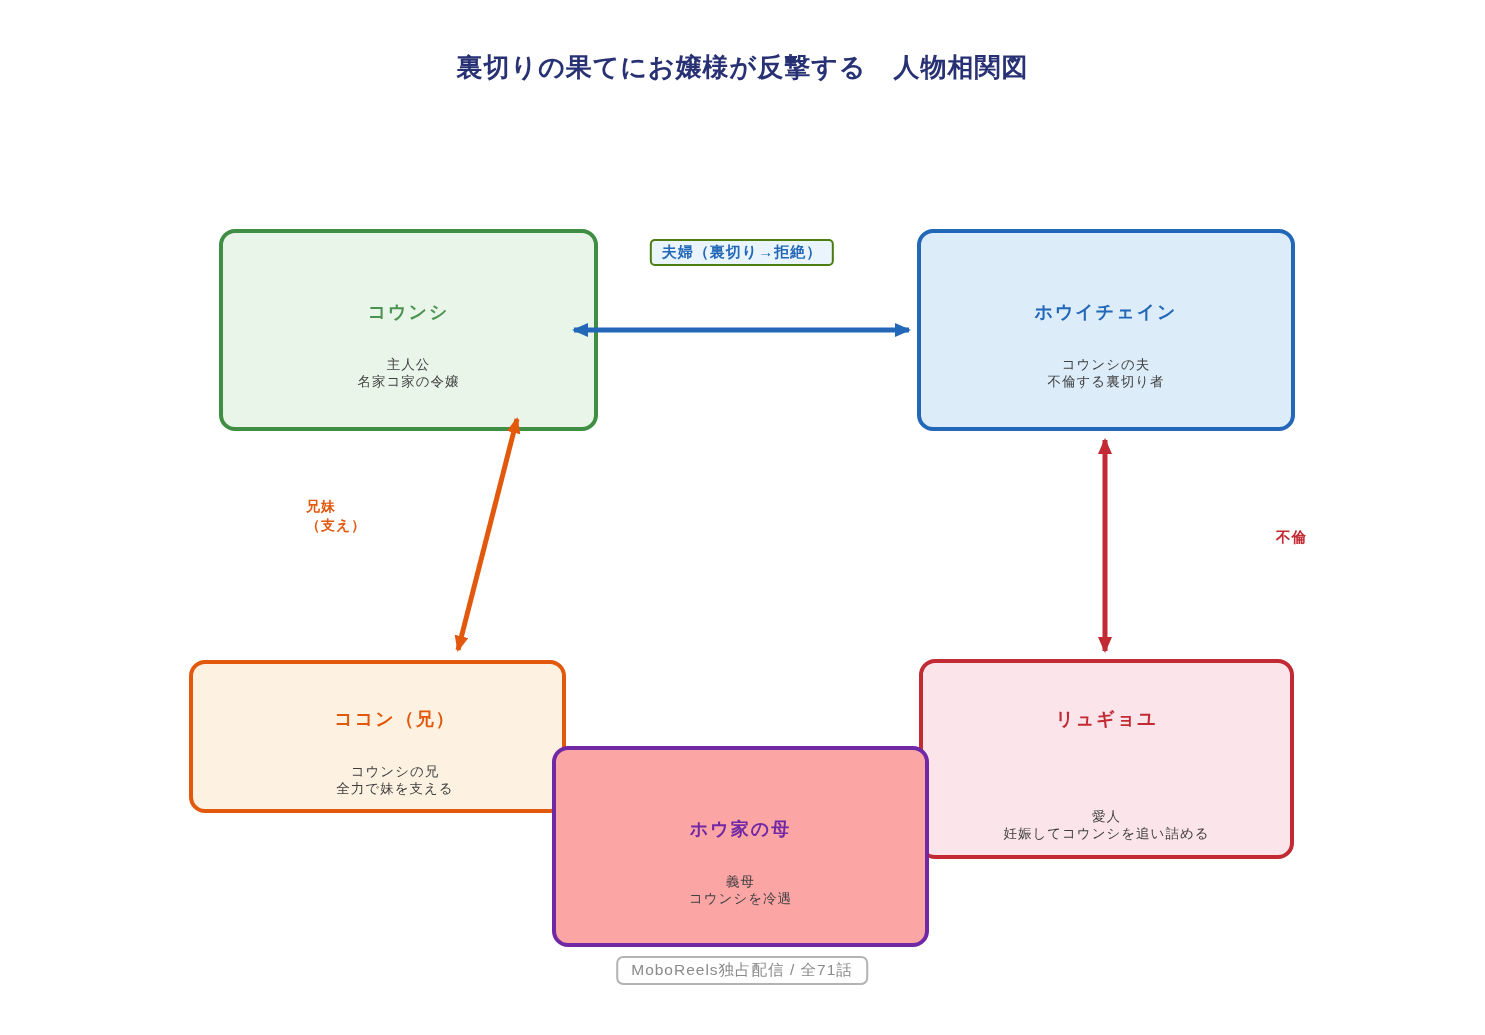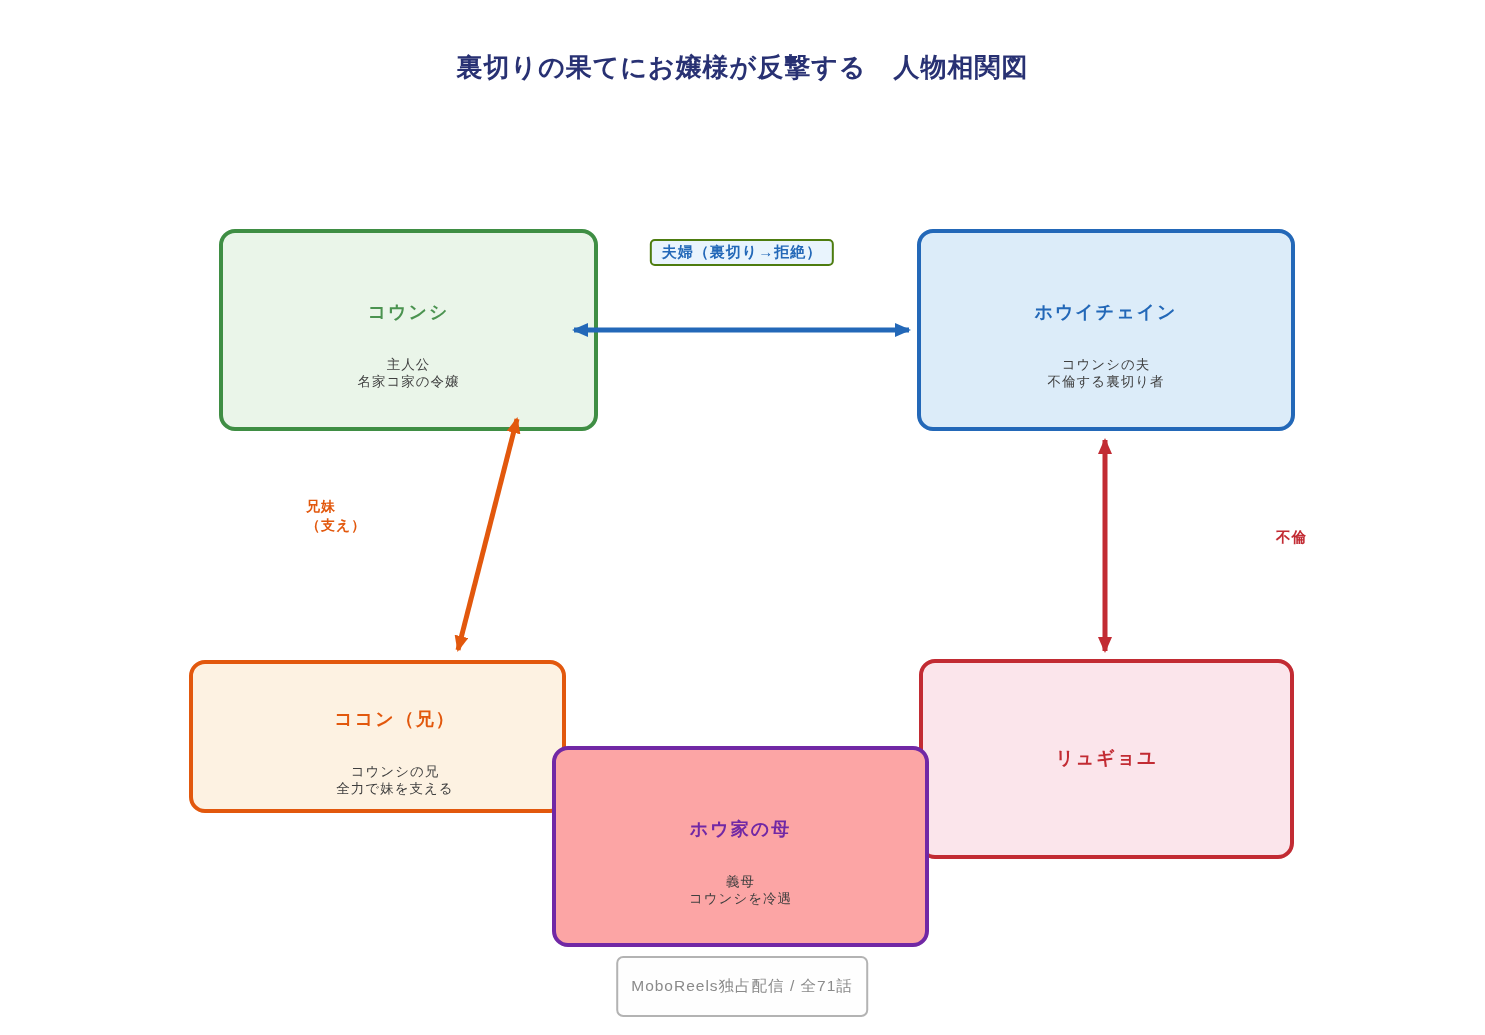--- a/index.html
+++ b/index.html
@@ -106,21 +106,21 @@
   }
   .footer-badge {
     position: absolute;
     left: 742px; top: 956px;
     transform: translateX(-50%);
     background: #fefefe;
     border: 2px solid #b3b3b3;
     border-radius: 7px;
     color: #8a8a8a;
     font-size: 15.5px;
-    padding: 18px 13px;
+    padding: 2px 13px;
     white-space: nowrap;
     z-index: 25;
     letter-spacing: 1px;
   }
 </style>
 </head>
 <body>
 
 <div class="canvas">
 
@@ -145,20 +145,24 @@
   <div class="char-box box-orange">
     <div class="char-name">ココン（兄）</div>
     <div class="char-desc">
       <div>コウンシの兄</div>
       <div>全力で妹を支える</div>
     </div>
   </div>
 
   <div class="char-box box-red">
     <div class="char-name">リュギョユ</div>
+    <div class="char-desc">
+      <div>愛人</div>
+      <div>妊娠してコウンシを追い詰める</div>
+    </div>
   </div>
 
   <div class="char-box box-purple">
     <div class="char-name">ホウ家の母</div>
     <div class="char-desc">
       <div>義母</div>
       <div>コウンシを冷遇</div>
     </div>
   </div>
 

